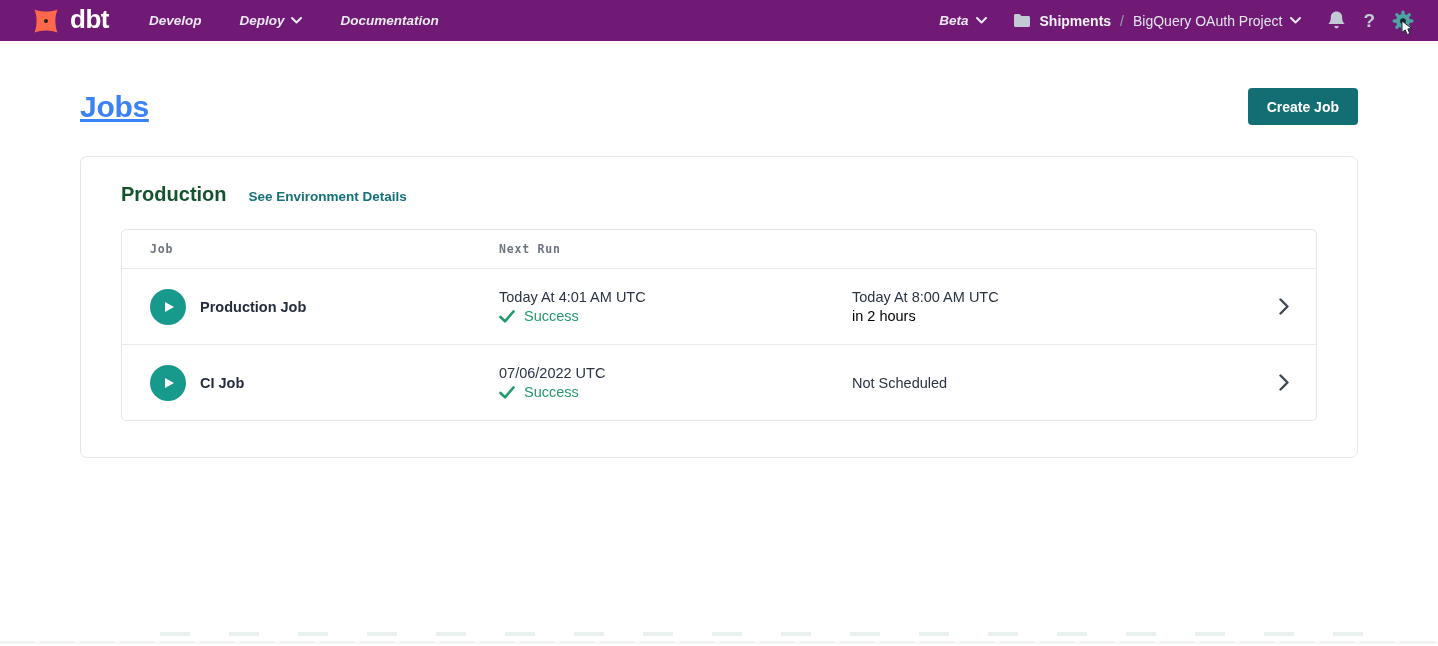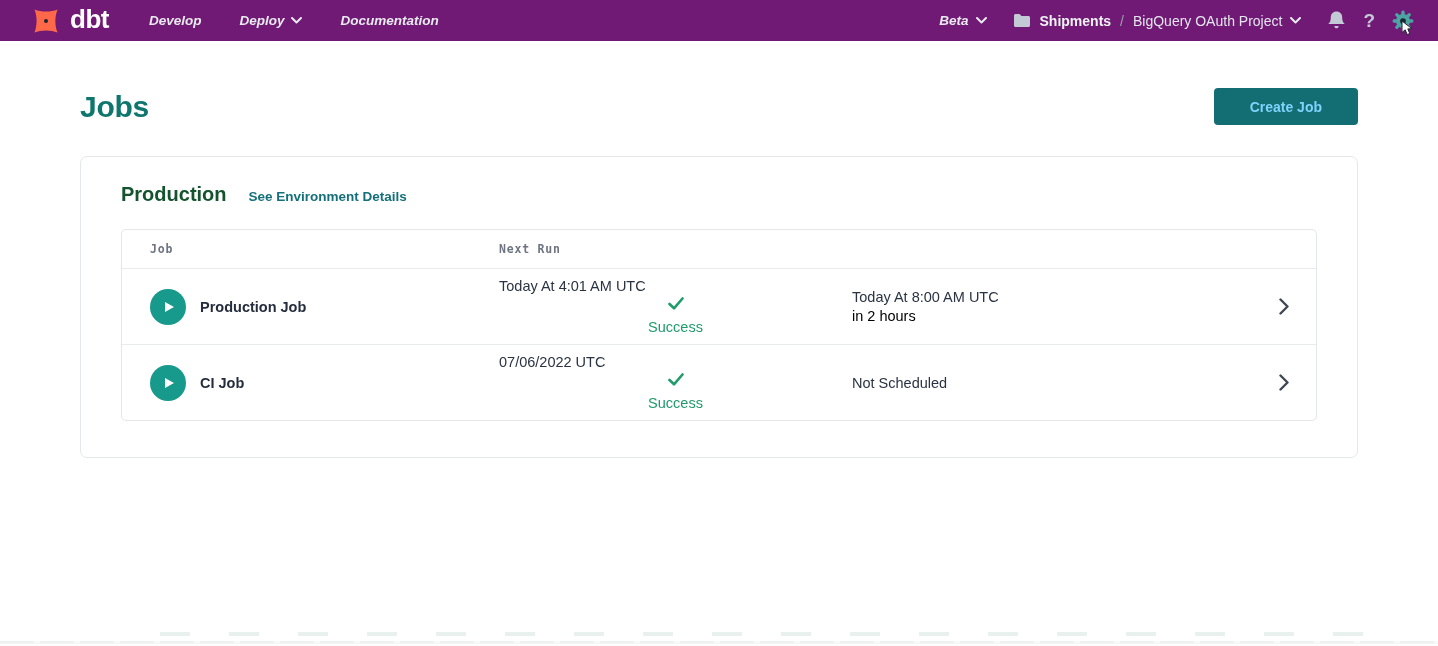--- a/index.html
+++ b/index.html
@@ -42,24 +42,24 @@
   .help-glyph { font-size: 19px; font-weight: 700; color: #c3c9d5; line-height: 1; cursor: pointer; }
   .gear-wrap { position: relative; width: 22px; height: 22px; cursor: pointer; }
   .cursor-pointer-icon { position: absolute; left: 9px; top: 10px; }
 
   
   .page { padding: 0 80px; }
   .page-head {
     margin-top: 47px;
     display: flex; align-items: center; justify-content: space-between;
   }
-  .page-title { font-size: 30px; font-weight: 700; color: #0f766e; letter-spacing: -0.3px; }
+  .page-title { font-size: 30px; font-weight: 700; color: #3b82f6; letter-spacing: -0.3px; text-decoration: underline; }
   .btn-primary {
-    background: #136e74; color: #7dd3fc; border: none; border-radius: 4px;
-    height: 37px; padding: 0 36px; font-size: 14px; font-weight: 600;
+    background: #136e74; color: #ffffff; border: none; border-radius: 4px;
+    height: 37px; padding: 0 19px; font-size: 14px; font-weight: 600;
     font-family: "Liberation Sans", sans-serif; cursor: pointer;
   }
 
   
   .card {
     margin-top: 31px;
     border: 1px solid #e4e7eb;
     border-radius: 7px;
     background: #ffffff;
     padding: 26px 40px 36px 40px;
@@ -86,21 +86,21 @@
   .play-btn {
     width: 36px; height: 36px; border-radius: 50%; background: #17998c;
     display: flex; align-items: center; justify-content: center;
     border: none; cursor: pointer; flex: none;
   }
   .job-name { font-size: 14.5px; font-weight: 700; color: #252d3d; }
   .cell-lines { display: flex; flex-direction: column; gap: 3px; }
   .cell-main { font-size: 14.5px; color: #2a3342; }
   .cell-sub { font-size: 14.5px; color: #000000; }
   .cell-sub:empty { display: none; }
-  .status { display: flex; align-items: center; gap: 9px; flex-direction: column; }
+  .status { display: flex; align-items: center; gap: 9px; }
   .status-label { font-size: 14.5px; color: #209b6c; }
   .row-chevron { display: flex; align-items: center; justify-content: center; cursor: pointer; }
 
   
   .bottom-deco { position: absolute; left: 0; right: 0; bottom: 0; height: 14px; pointer-events: none; }
   .deco-dashes {
     position: absolute; left: 160px; right: 60px; top: 0; height: 4px;
     background: repeating-linear-gradient(90deg, #e9f1ee 0 30px, transparent 30px 69px);
   }
   .deco-dots {

